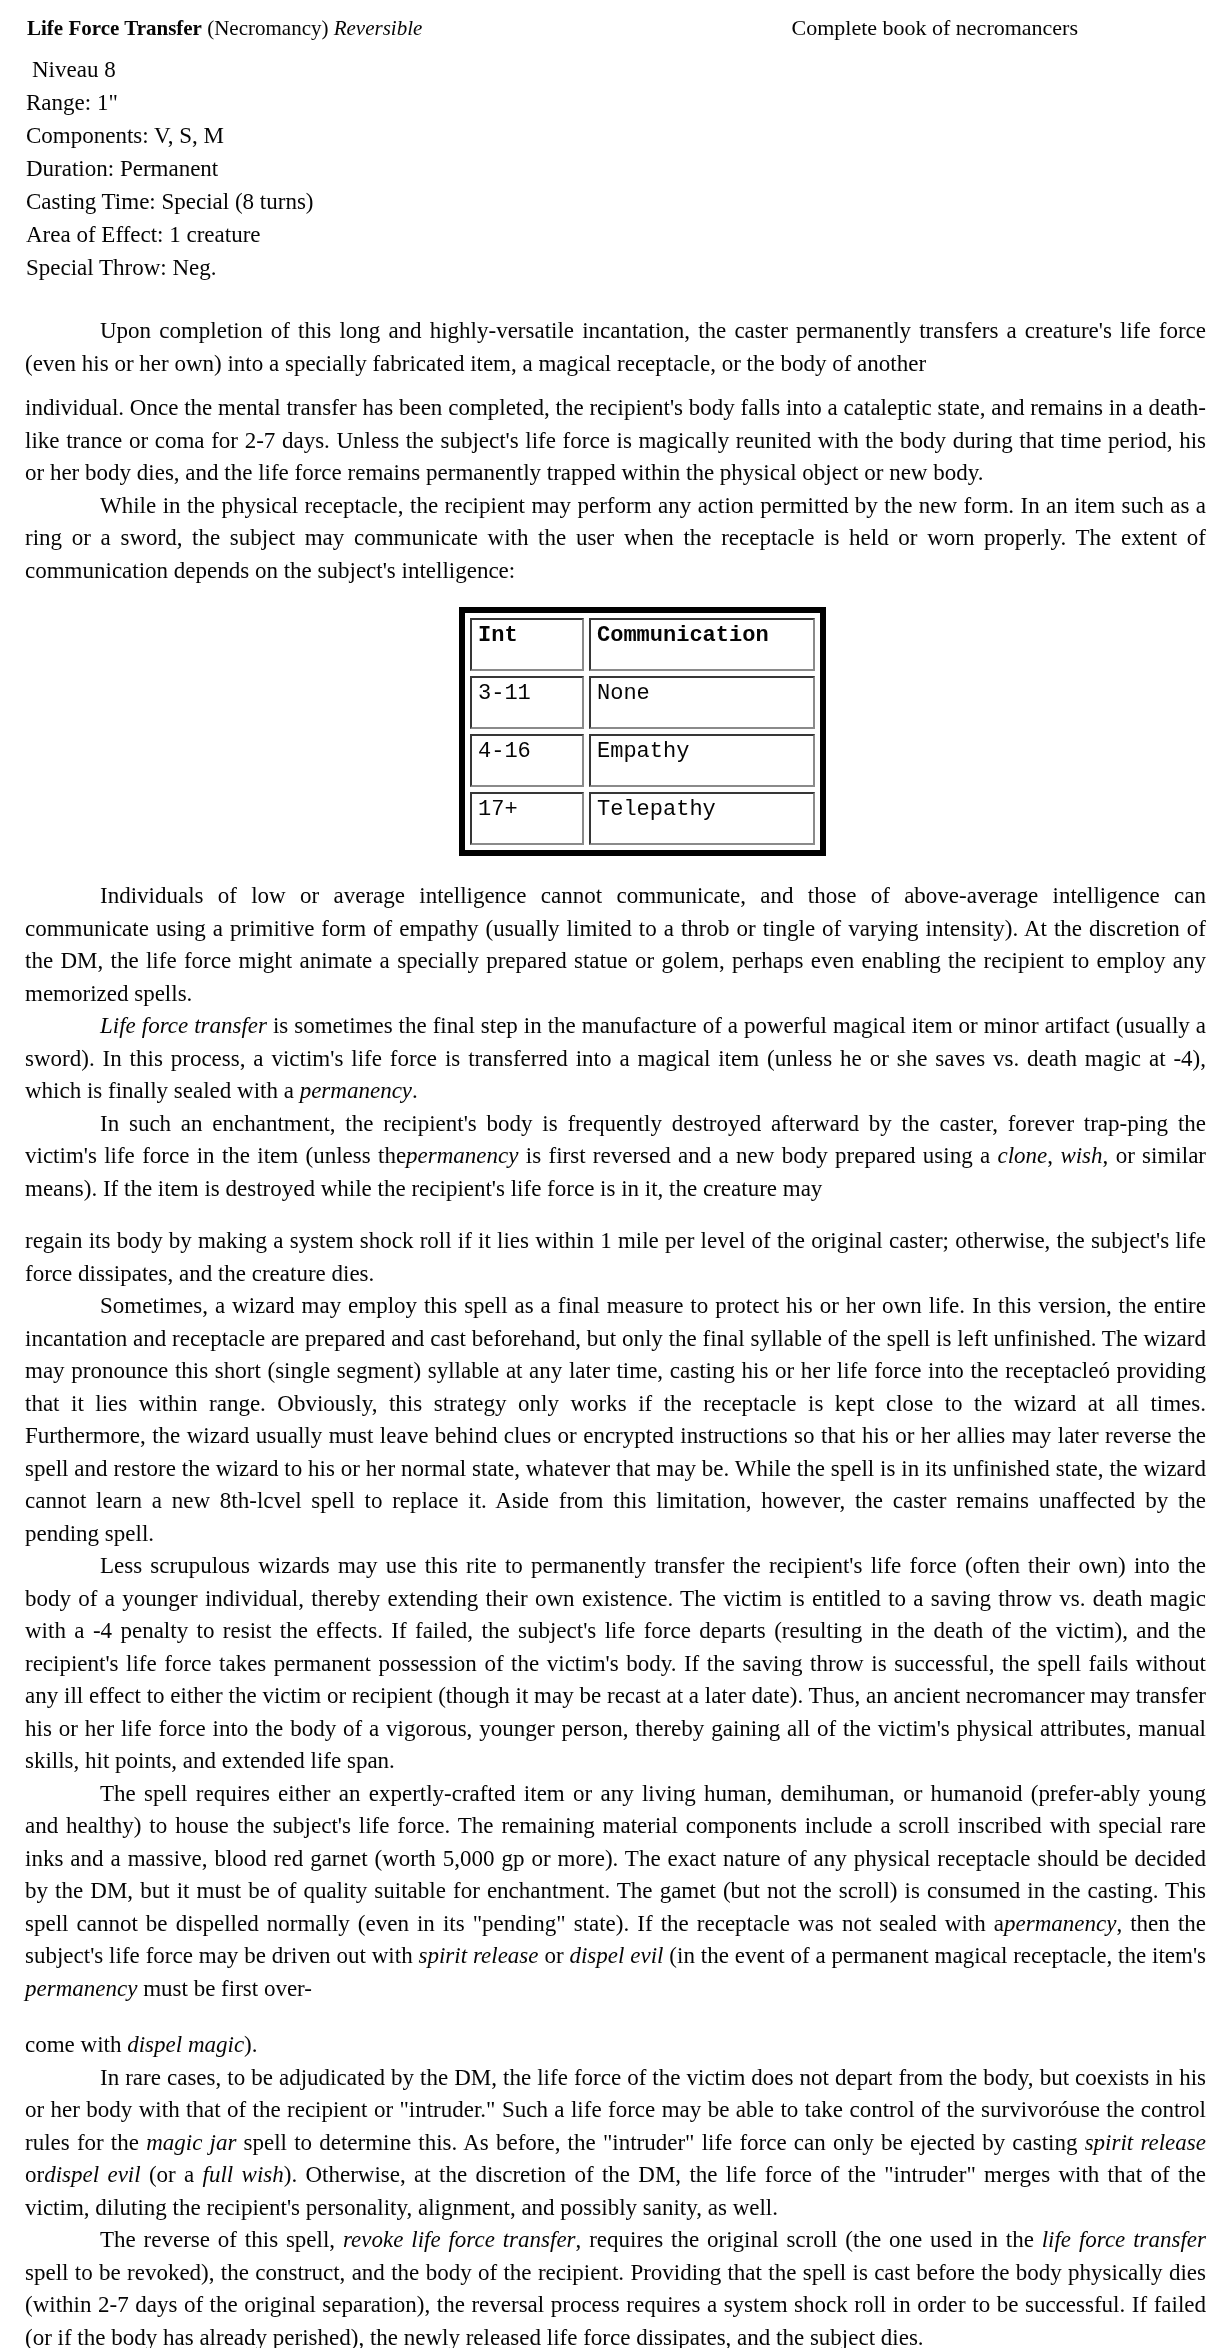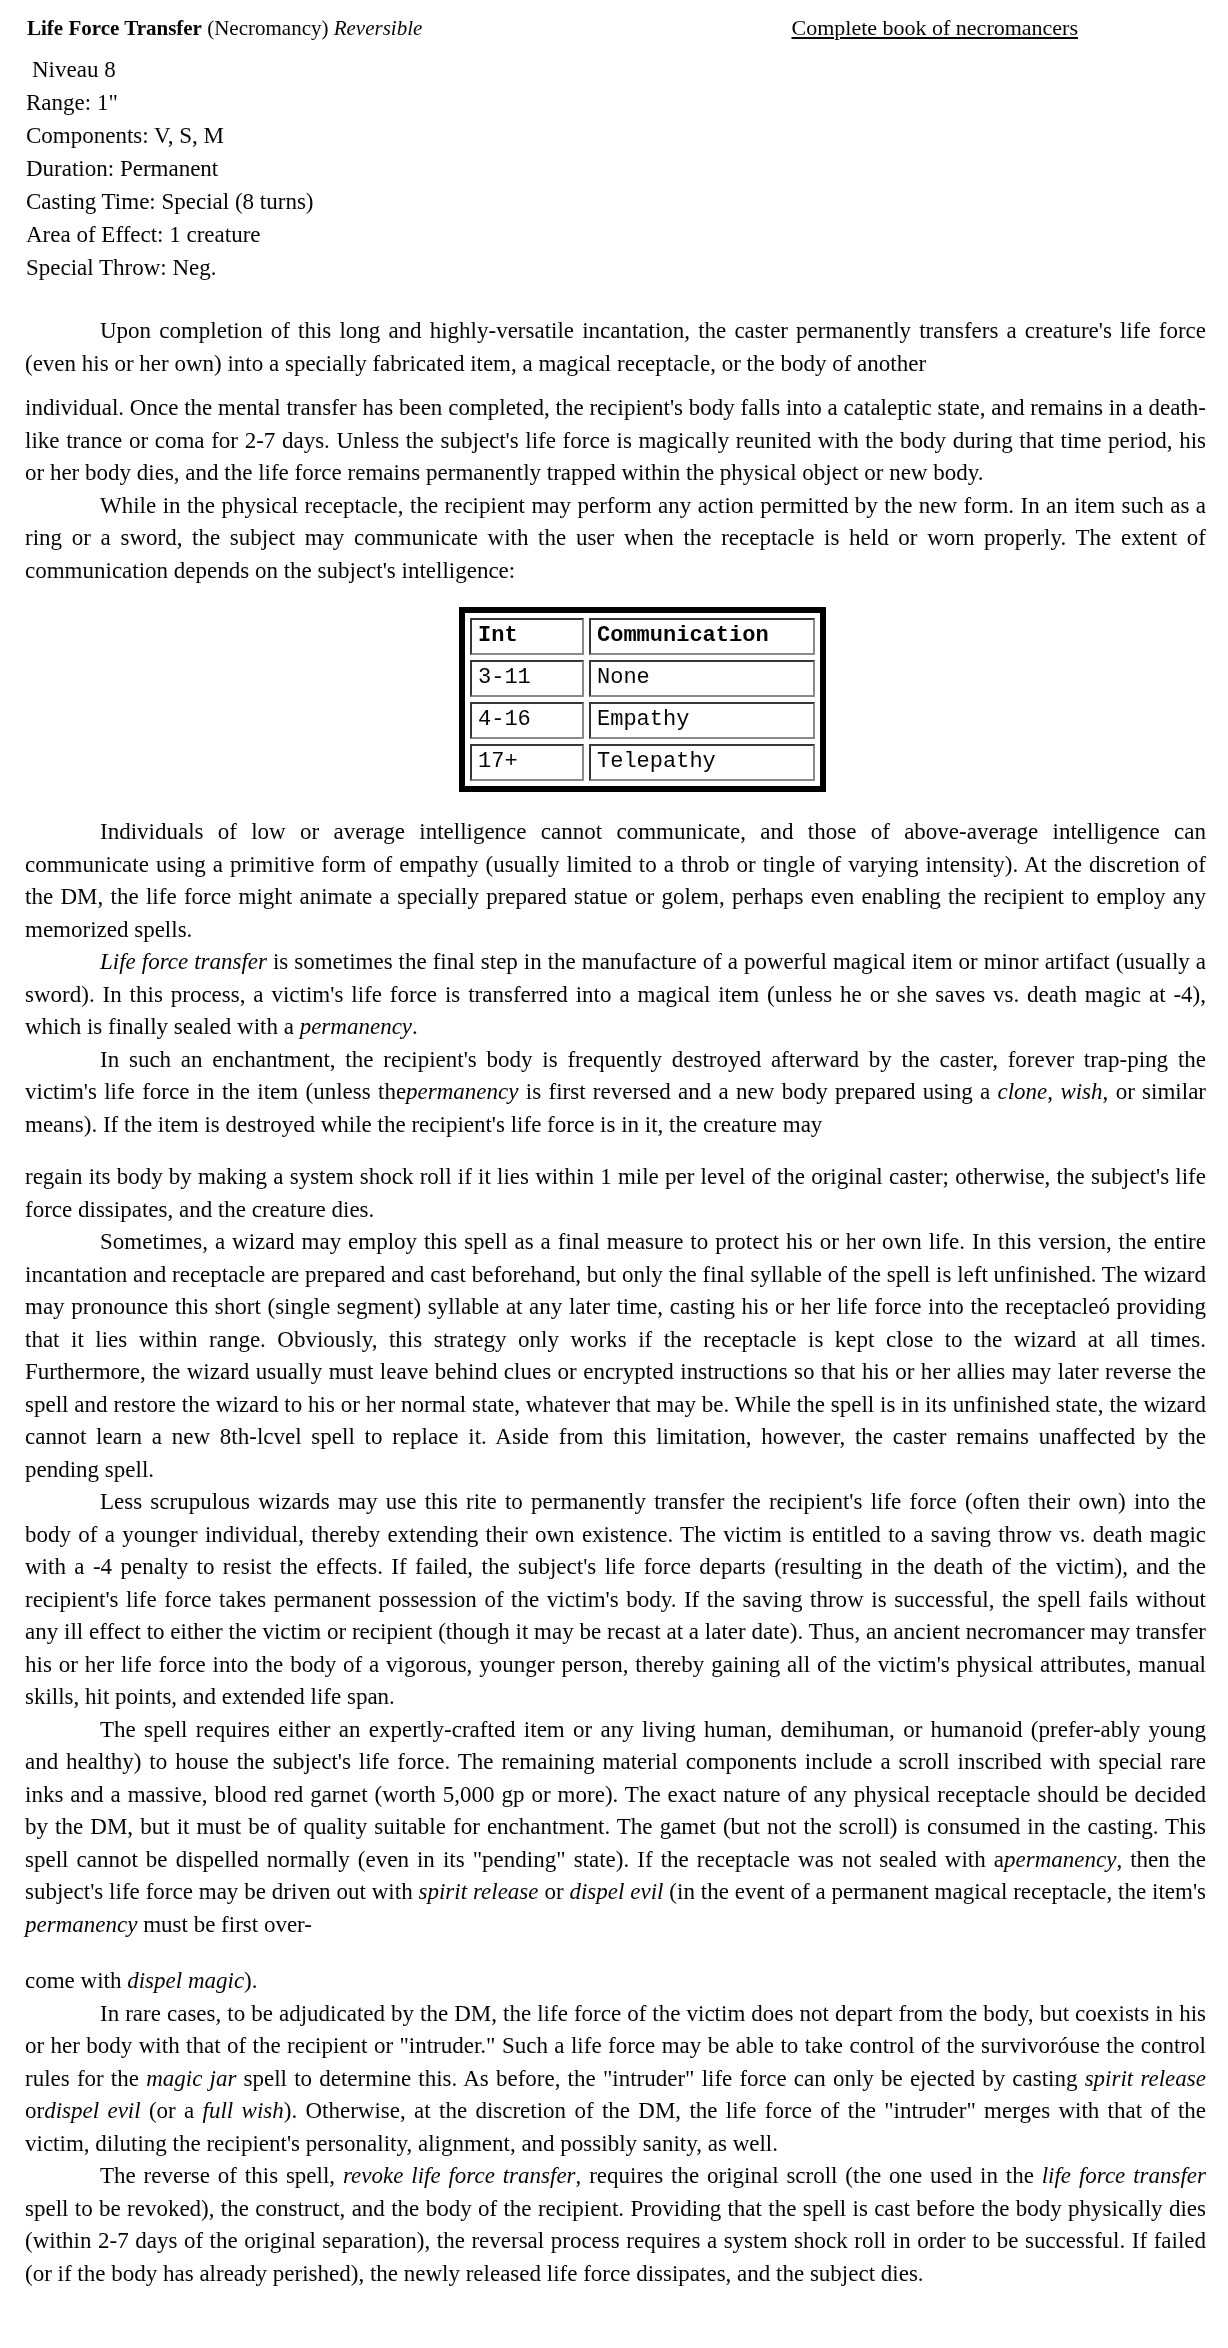--- a/index.html
+++ b/index.html
@@ -31,21 +31,20 @@
     line-height: 32px;
     white-space: nowrap;
     padding-left: 2px;
   }
   .source-title {
     font-size: 22px;
     line-height: 26px;
     margin-top: 3px;
     padding-right: 128px;
     white-space: nowrap;
-    text-decoration: underline;
   }
   .b  { font-weight: bold; }
   .it { font-style: italic; }
   
   .stats {
     margin-top: 9px;
     font-size: 23px;
     line-height: 33px;
   }
   .stat-line { padding-left: 1px; }
@@ -73,21 +72,21 @@
     border-spacing: 5px;
     background: #ffffff;
     font-family: "Liberation Mono", monospace;
     font-size: 22px;
     line-height: 26px;
     text-align: left;
   }
   table.int-table th,
   table.int-table td {
     border: 2px inset #8a8a8a;
-    padding: 3px 8px 4px 6px;
+    padding: 3px 8px 20px 6px;
     vertical-align: middle;
     white-space: nowrap;
   }
   table.int-table th { font-weight: bold; }
   table.int-table .col-int  { width: 96px;  }
   table.int-table .col-comm { width: 208px; }
 </style>
 </head>
 <body>
 

